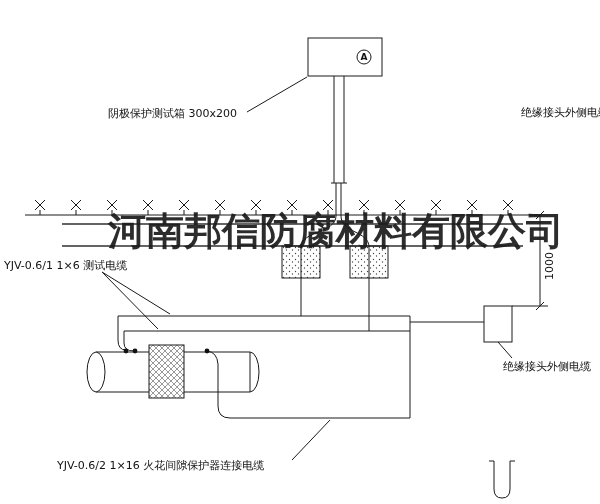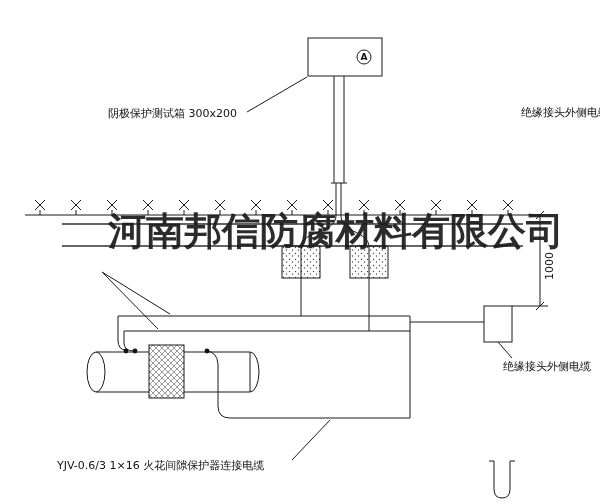--- a/index.html
+++ b/index.html
@@ -130,20 +130,21 @@
     <g>
       <line x1="62" y1="224" x2="523" y2="224" stroke="#1b1b1b" stroke-width="1.4" opacity="0.9"></line>
       <line x1="62" y1="246" x2="523" y2="246" stroke="#1b1b1b" stroke-width="1.4" opacity="0.9"></line>
     </g>
 
     <path class="ln" d="M494 461 L494 489 Q494 498 502 498 Q510 498 510 489 L510 461 M489 461 L494 461 M510 461 L515 461"></path>
   </svg>
 
   <div class="lbl" style="left:108px; top:106px;">阴极保护测试箱 300x200</div>
   <div class="lbl" style="left:521px; top:105px;">绝缘接头外侧电缆</div>
+  <div class="lbl" style="left:4px; top:258px;">YJV-0.6/1 1×6  测试电缆</div>
   <div class="lbl" style="left:503px; top:359px;">绝缘接头外侧电缆</div>
-  <div class="lbl" style="left:57px; top:458px;">YJV-0.6/3 1×16  火花间隙保护器连接电缆</div>
+  <div class="lbl" style="left:57px; top:458px;">YJV-0.6/2 1×16  火花间隙保护器连接电缆</div>
   <div class="ammeter-letter">A</div>
   <div class="dim-text">1000</div>
 
   <div class="watermark">河南邦信防腐材料有限公司</div>
 
 </div>
 
 </body></html>

